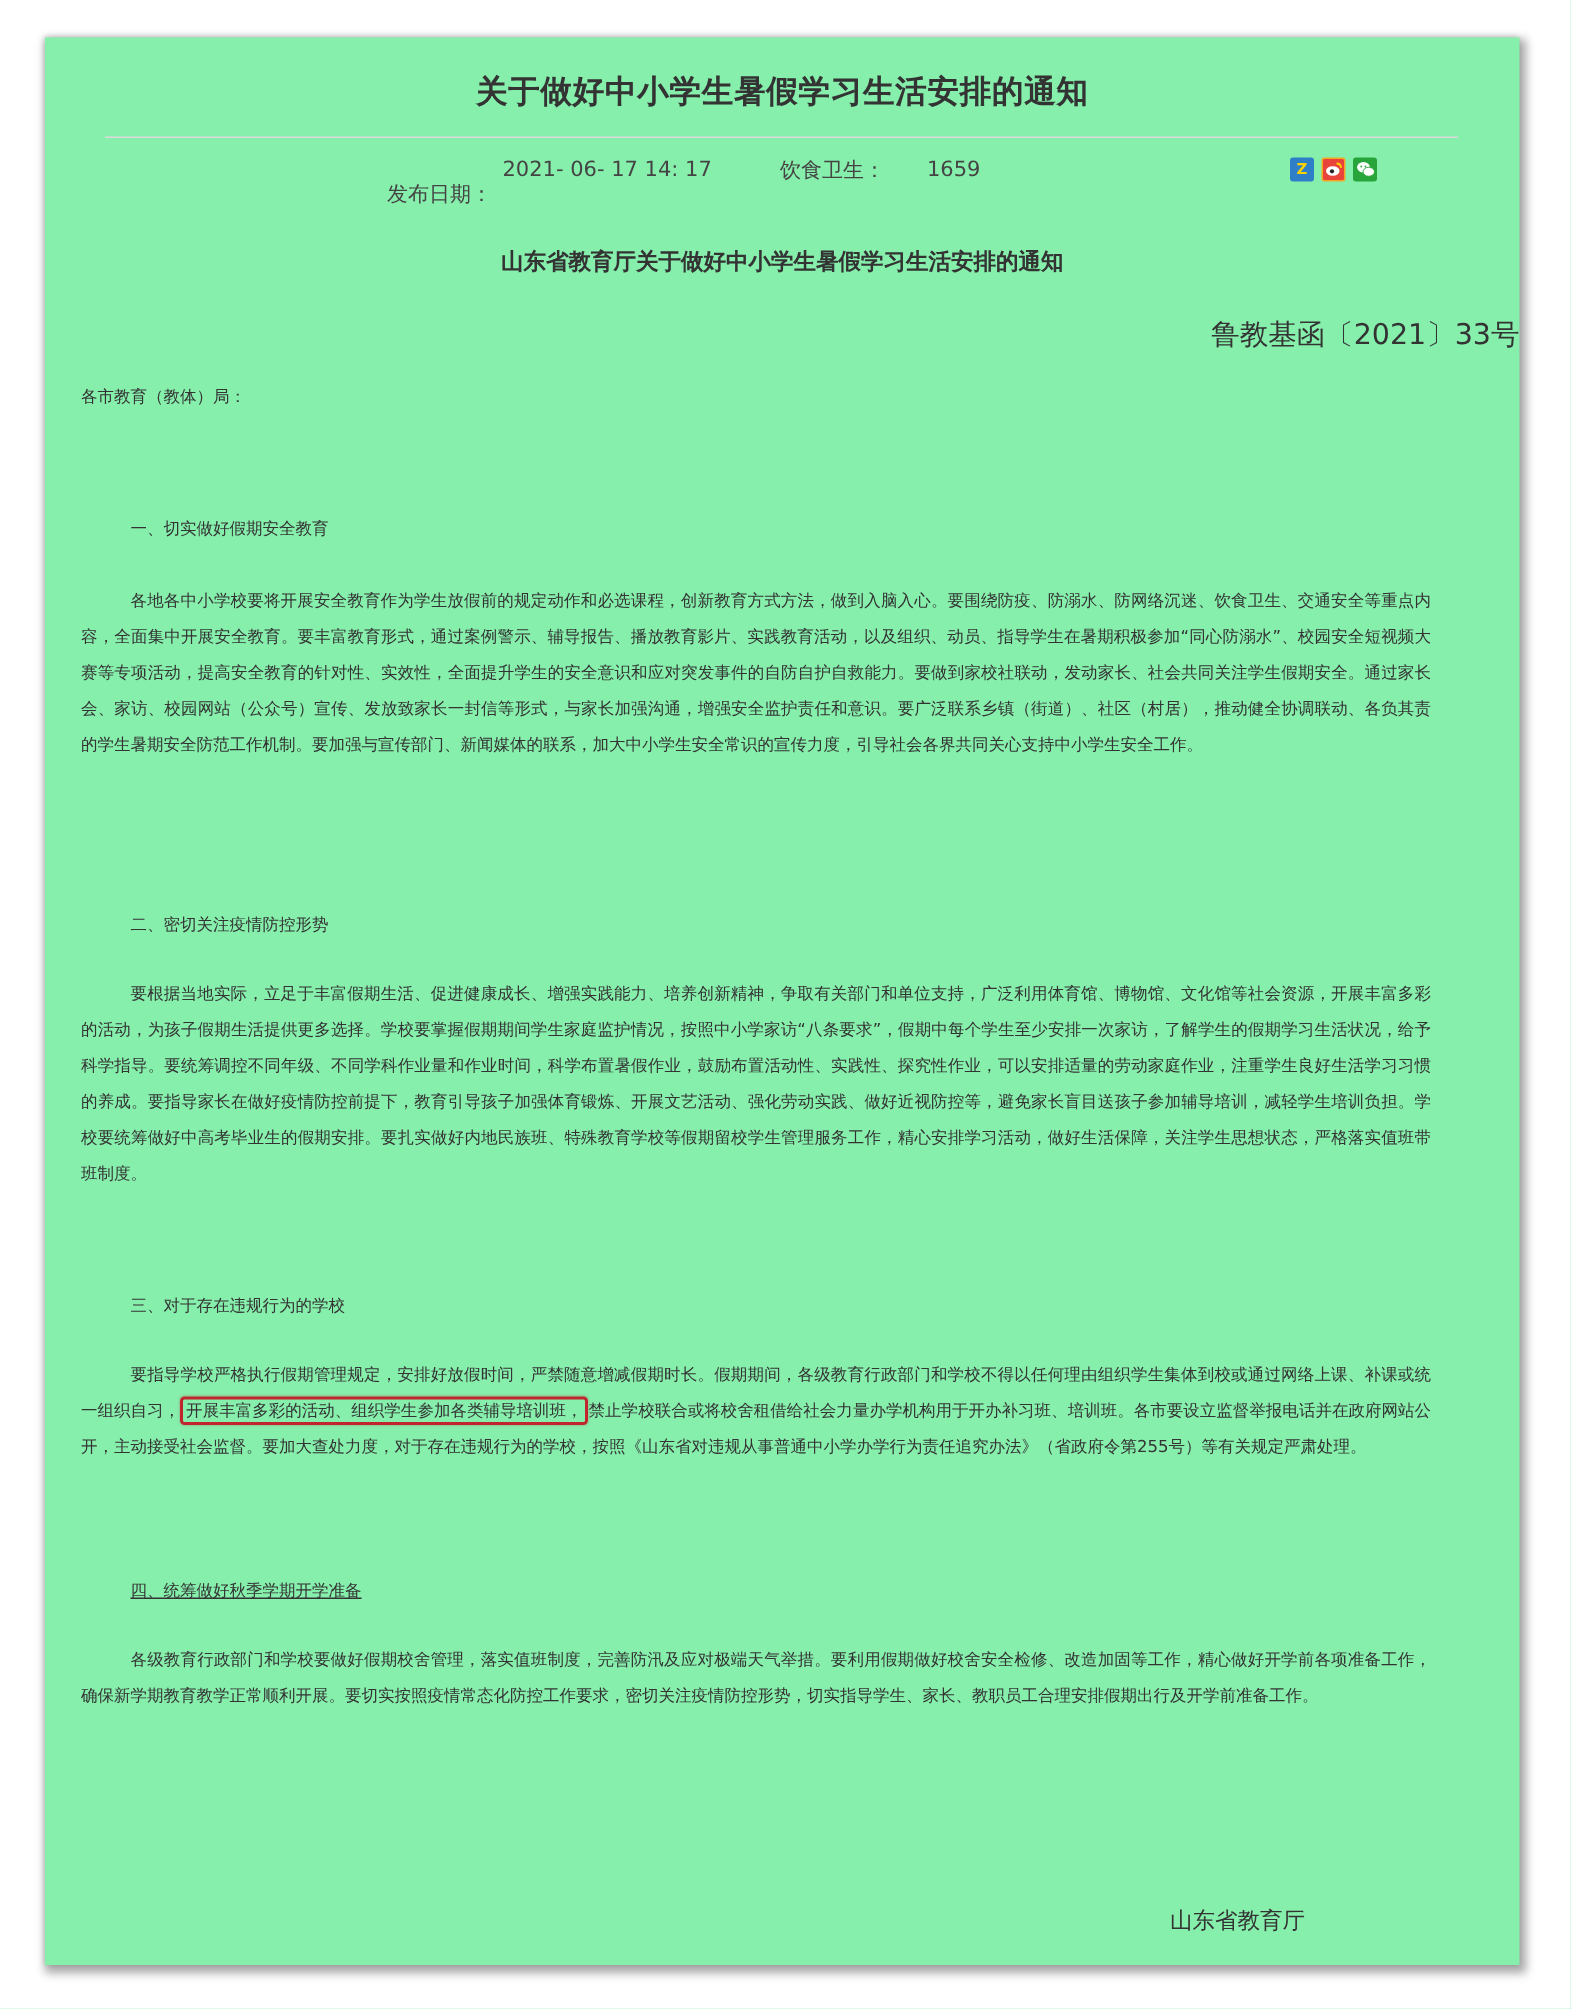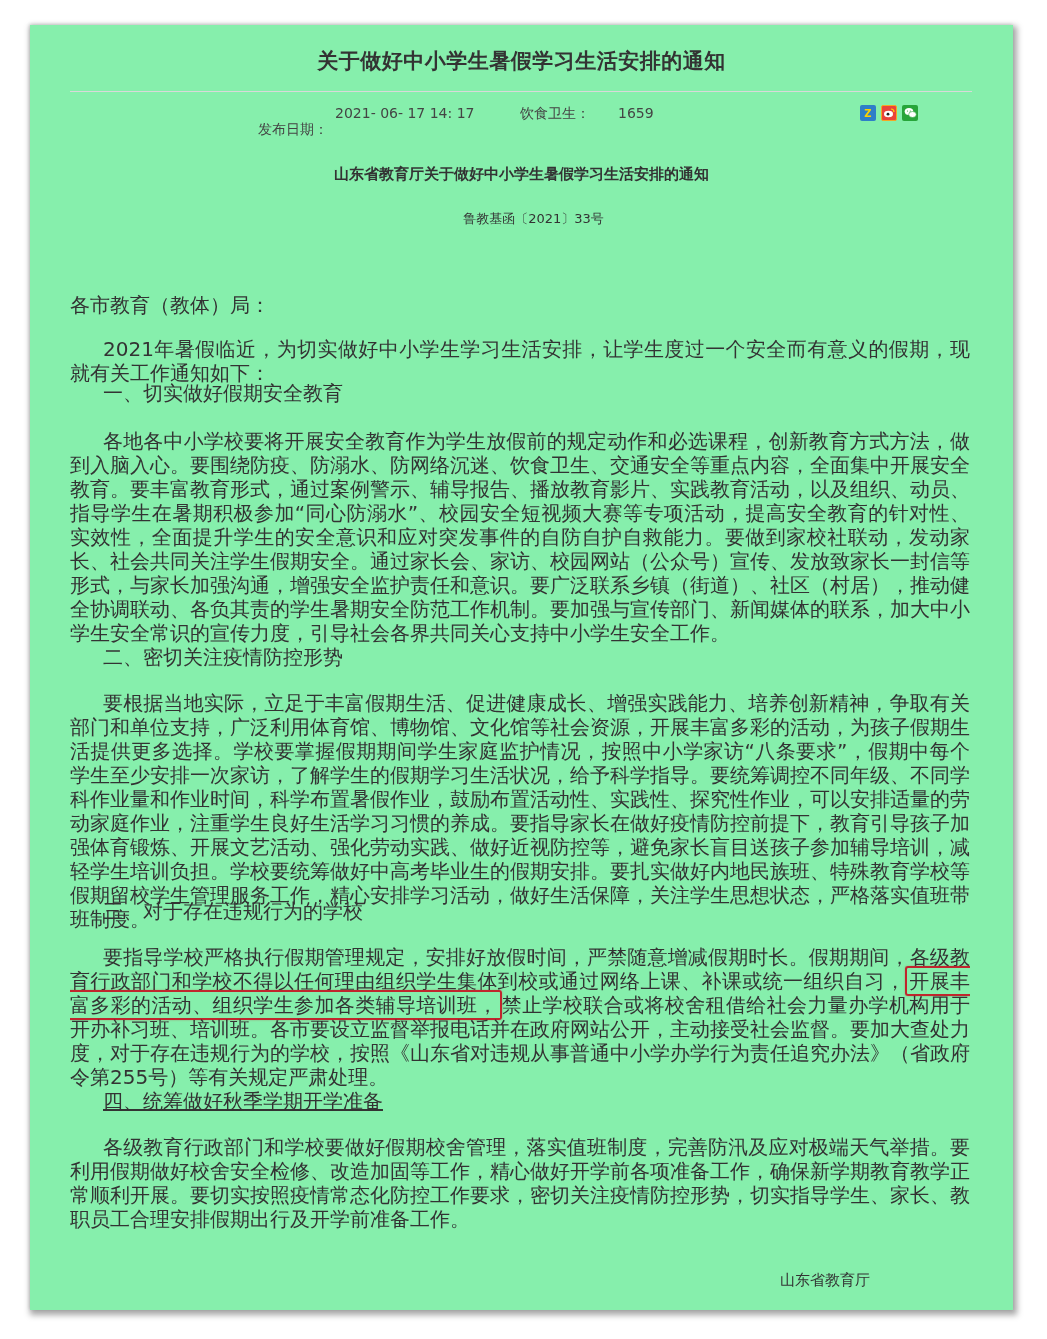--- a/index.html
+++ b/index.html
@@ -83,36 +83,35 @@
       left: 0;
       top: 140px;
       width: 983px;
       text-align: center;
       font-size: 15px;
       font-weight: bold;
       color: #333333;
     }
     .doc-number {
       position: absolute;
-      left: 12px;
+      left: 0;
       top: 185px;
       width: 983px;
-      text-align: center;
-      font-size: 13px;
+      text-align: right;
+      font-size: 19px;
       color: #333333;
     }
     .body-text {
       position: absolute;
-      left: 40px;
+      left: 24px;
       width: 900px;
-      font-size: 20px;
+      font-size: 11px;
       line-height: 24px;
       color: #333333;
       text-align: justify;
-      margin-top: 40px;
     }
     .addressee { top: 228px; }
     .para { text-indent: 33px; }
     .intro { top: 272px; }
     .sec1-h { top: 316px; }
     .sec1-p { top: 364px; }
     .sec2-h { top: 580px; }
     .sec2-p { top: 626px; }
     .sec3-h { top: 834px; }
     .sec3-p { top: 880px; }
@@ -164,21 +163,20 @@
         </svg>
       </span>
     </div>
   </div>
 
   <div class="doc-subtitle">山东省教育厅关于做好中小学生暑假学习生活安排的通知</div>
   <div class="doc-number">鲁教基函〔2021〕33号</div>
 
   <div class="body-text addressee">各市教育（教体）局：</div>
 
-  <div class="body-text para intro">2021年暑假临近，为切实做好中小学生学习生活安排，让学生度过一个安全而有意义的假期，现就有关工作通知如下：</div>
 
   <div class="body-text para sec1-h">一、切实做好假期安全教育</div>
   <div class="body-text para sec1-p">各地各中小学校要将开展安全教育作为学生放假前的规定动作和必选课程，创新教育方式方法，做到入脑入心。要围绕防疫、防溺水、防网络沉迷、饮食卫生、交通安全等重点内容，全面集中开展安全教育。要丰富教育形式，通过案例警示、辅导报告、播放教育影片、实践教育活动，以及组织、动员、指导学生在暑期积极参加“同心防溺水”、校园安全短视频大赛等专项活动，提高安全教育的针对性、实效性，全面提升学生的安全意识和应对突发事件的自防自护自救能力。要做到家校社联动，发动家长、社会共同关注学生假期安全。通过家长会、家访、校园网站（公众号）宣传、发放致家长一封信等形式，与家长加强沟通，增强安全监护责任和意识。要广泛联系乡镇（街道）、社区（村居），推动健全协调联动、各负其责的学生暑期安全防范工作机制。要加强与宣传部门、新闻媒体的联系，加大中小学生安全常识的宣传力度，引导社会各界共同关心支持中小学生安全工作。</div>
 
   <div class="body-text para sec2-h">二、密切关注疫情防控形势</div>
   <div class="body-text para sec2-p">要根据当地实际，立足于丰富假期生活、促进健康成长、增强实践能力、培养创新精神，争取有关部门和单位支持，广泛利用体育馆、博物馆、文化馆等社会资源，开展丰富多彩的活动，为孩子假期生活提供更多选择。学校要掌握假期期间学生家庭监护情况，按照中小学家访“八条要求”，假期中每个学生至少安排一次家访，了解学生的假期学习生活状况，给予科学指导。要统筹调控不同年级、不同学科作业量和作业时间，科学布置暑假作业，鼓励布置活动性、实践性、探究性作业，可以安排适量的劳动家庭作业，注重学生良好生活学习习惯的养成。要指导家长在做好疫情防控前提下，教育引导孩子加强体育锻炼、开展文艺活动、强化劳动实践、做好近视防控等，避免家长盲目送孩子参加辅导培训，减轻学生培训负担。学校要统筹做好中高考毕业生的假期安排。要扎实做好内地民族班、特殊教育学校等假期留校学生管理服务工作，精心安排学习活动，做好生活保障，关注学生思想状态，严格落实值班带班制度。</div>
 
   <div class="body-text para sec3-h">三、对于存在违规行为的学校</div>
   <div class="body-text para sec3-p"><span>要指导学校严格执行假期管理规定，安排好放假时间，严禁随意增减假期时长。假期期间，各级教育行政部门和学校不得以任何理由组织学生集体到校或通过网络上课、补课或统一组织自习，</span><span class="highlight">开展丰富多彩的活动、组织学生参加各类辅导培训班，</span><span>禁止学校联合或将校舍租借给社会力量办学机构用于开办补习班、培训班。各市要设立监督举报电话并在政府网站公开，主动接受社会监督。要加大查处力度，对于存在违规行为的学校，按照《山东省对违规从事普通中小学办学行为责任追究办法》（省政府令第255号）等有关规定严肃处理。</span></div>
 

